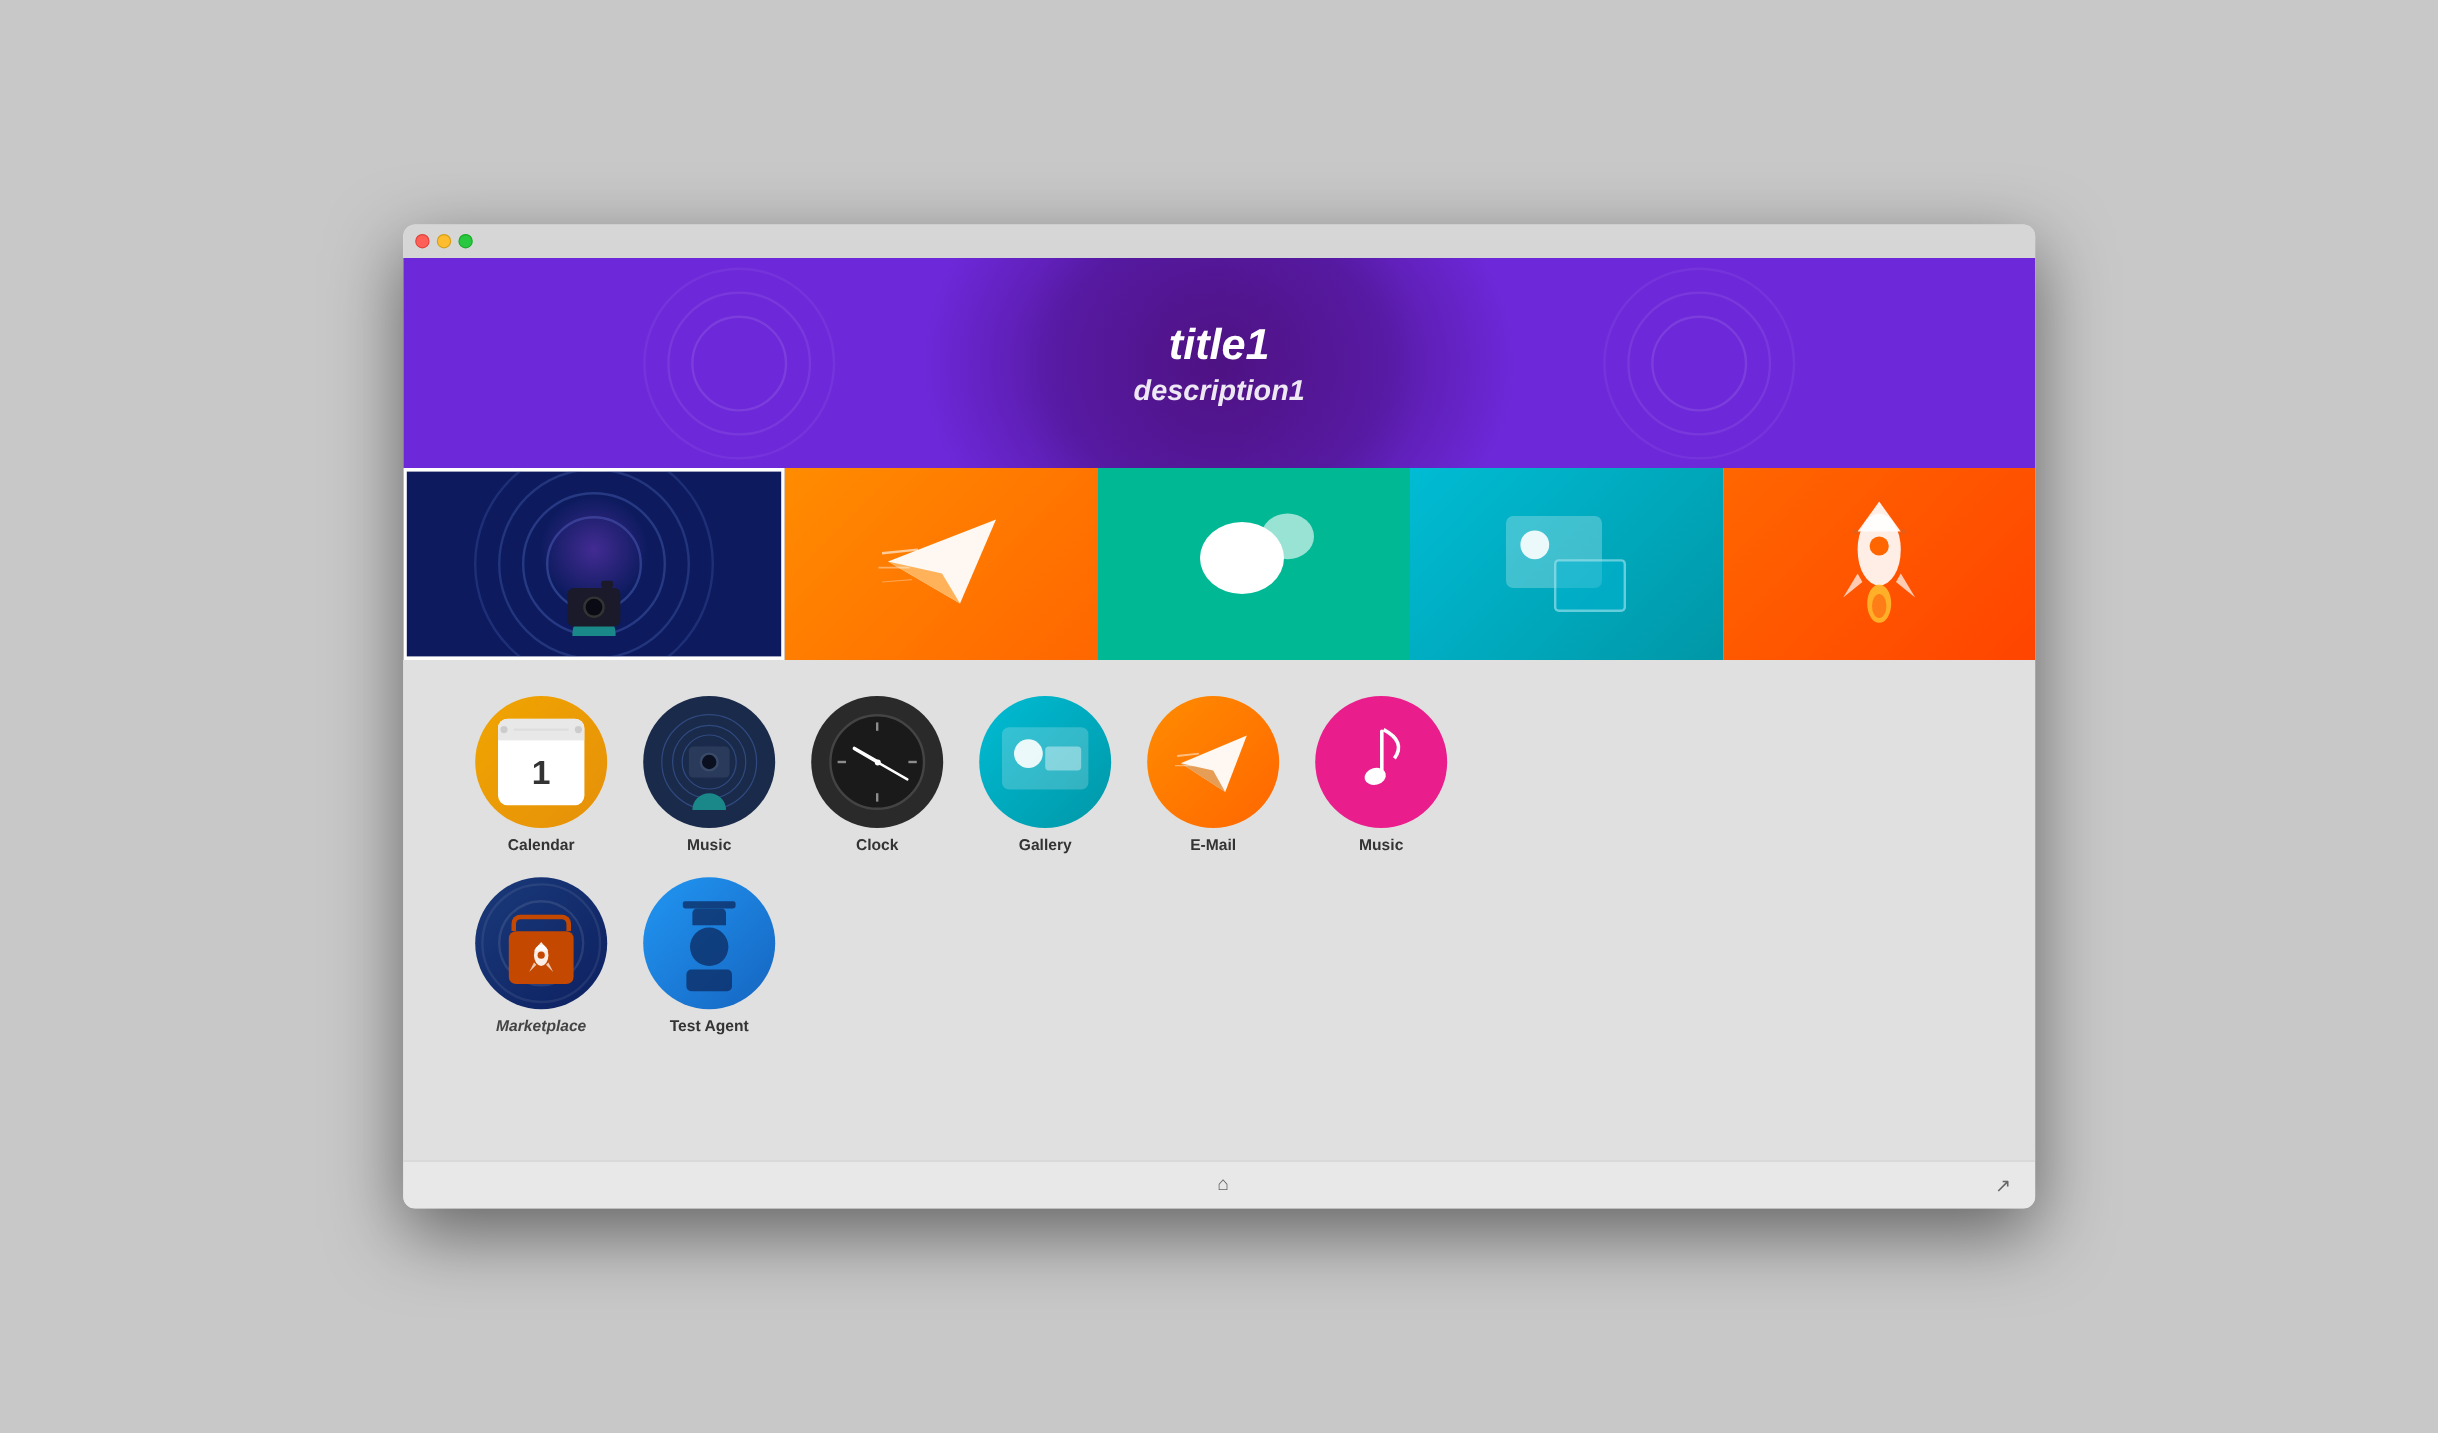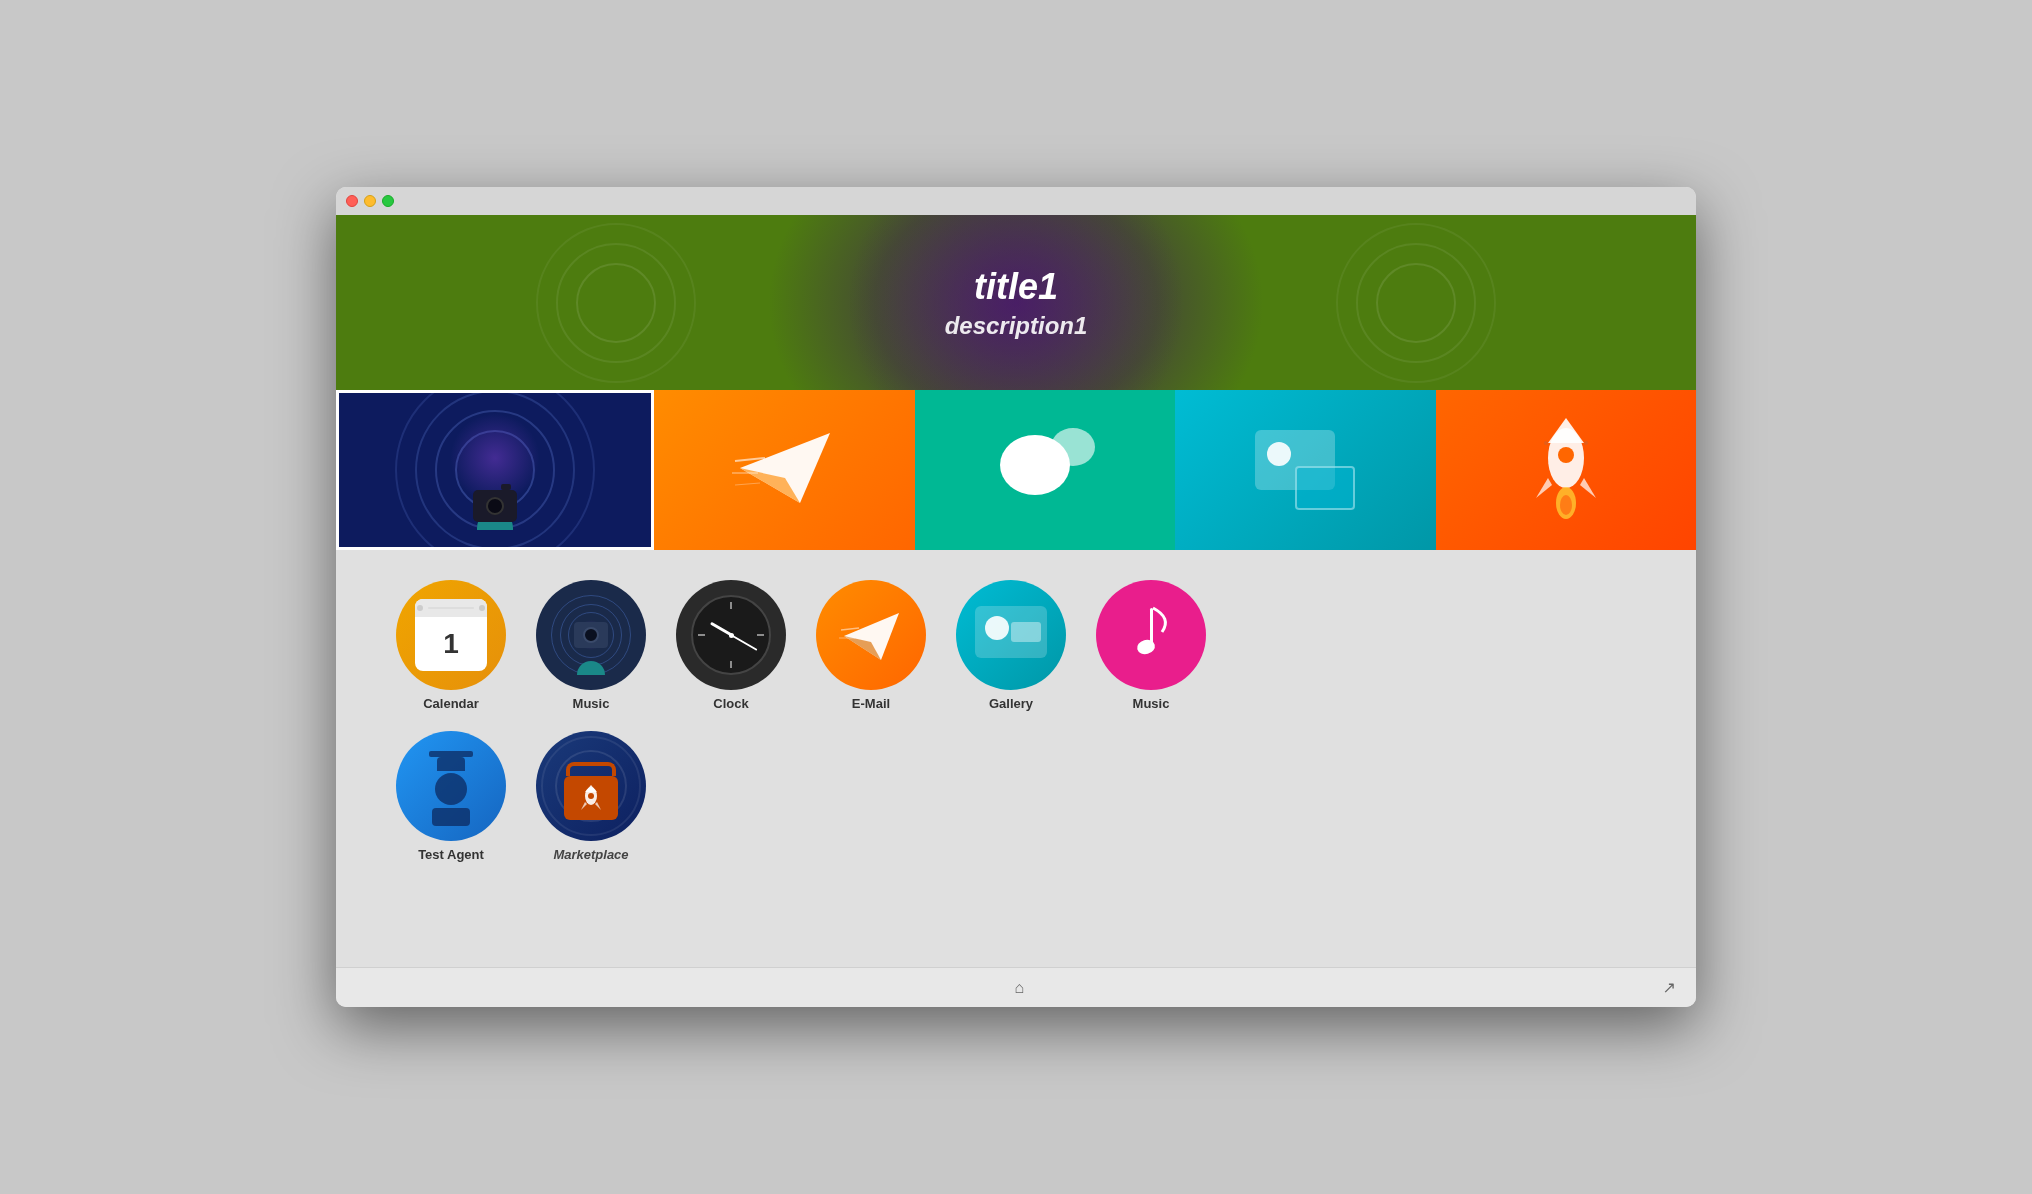--- a/index.html
+++ b/index.html
@@ -38,21 +38,21 @@
       width: 12px;
       height: 12px;
       border-radius: 50%;
     }
     .tl-red { background: #ff5f57; border: 1px solid #e0443e; }
     .tl-yellow { background: #febc2e; border: 1px solid #d4a017; }
     .tl-green { background: #28c840; border: 1px solid #1aab29; }
 
     
     .header-banner {
-      background: #4d7c0f;
+      background: #6d28d9;
       height: 175px;
       position: relative;
       overflow: hidden;
       display: flex;
       flex-direction: column;
       align-items: center;
       justify-content: center;
       flex-shrink: 0;
     }
     .header-text {
@@ -580,77 +580,60 @@
             <div style="position:absolute;width:7px;height:2px;background:rgba(255,255,255,0.5);left:5px;top:50%;transform:translateY(-50%);"></div>
             <div class="clock-hand clock-hand-hour"></div>
             <div class="clock-hand clock-hand-minute"></div>
             <div class="clock-center"></div>
           </div>
         </div>
         <span class="app-label">Clock</span>
       </div>
 
       <div class="app-item">
+        <div class="app-icon icon-gallery">
+          <div style="position:relative;width:72px;height:58px;">
+            <div style="width:72px;height:52px;background:rgba(255,255,255,0.2);border-radius:6px;position:absolute;top:0;left:0;"></div>
+            <div style="width:24px;height:24px;background:rgba(255,255,255,0.9);border-radius:50%;position:absolute;top:10px;left:10px;"></div>
+            <div style="width:30px;height:20px;background:rgba(255,255,255,0.4);border-radius:3px;position:absolute;top:16px;right:6px;"></div>
+          </div>
+        </div>
+        <span class="app-label">Gallery</span>
+      </div>
+
+      <div class="app-item">
         <div class="app-icon icon-email">
           <svg width="65" height="55" viewBox="0 0 65 55">
             <polygon points="5,28 60,5 42,52" fill="white" opacity="0.95"></polygon>
             <polygon points="5,28 42,52 32,34" fill="rgba(220,120,20,0.7)"></polygon>
             <line x1="2" y1="22" x2="20" y2="20" stroke="rgba(255,255,255,0.5)" stroke-width="1.5"></line>
             <line x1="0" y1="30" x2="16" y2="30" stroke="rgba(255,255,255,0.4)" stroke-width="1"></line>
           </svg>
         </div>
         <span class="app-label">E-Mail</span>
       </div>
 
       <div class="app-item">
-        <div class="app-icon icon-gallery">
-          <div style="position:relative;width:72px;height:58px;">
-            <div style="width:72px;height:52px;background:rgba(255,255,255,0.2);border-radius:6px;position:absolute;top:0;left:0;"></div>
-            <div style="width:24px;height:24px;background:rgba(255,255,255,0.9);border-radius:50%;position:absolute;top:10px;left:10px;"></div>
-            <div style="width:30px;height:20px;background:rgba(255,255,255,0.4);border-radius:3px;position:absolute;top:16px;right:6px;"></div>
-          </div>
-        </div>
-        <span class="app-label">Gallery</span>
-      </div>
-
-      <div class="app-item">
         <div class="app-icon icon-music">
           <svg width="55" height="70" viewBox="0 0 55 70">
 
             <rect x="26" y="8" width="3" height="38" fill="white" rx="1.5"></rect>
 
             <ellipse cx="22" cy="47" rx="9" ry="7" fill="white" transform="rotate(-15 22 47)"></ellipse>
 
             <path d="M29 8 Q48 18 38 32" stroke="white" stroke-width="3" fill="none"></path>
           </svg>
         </div>
         <span class="app-label">Music</span>
       </div>
 
 
     </div>
 
     <div class="apps-row">
-
-      <div class="app-item">
-        <div class="app-icon icon-testagent">
-          <div style="display:flex;flex-direction:column;align-items:center;opacity:0.75;margin-top:5px;">
-
-            <div style="position:relative;width:44px;">
-              <div style="width:44px;height:6px;background:#0d2a60;border-radius:2px;"></div>
-              <div style="width:28px;height:14px;background:#0d2a60;border-radius:4px 4px 0 0;margin:0 auto;"></div>
-            </div>
-
-            <div style="width:32px;height:32px;background:#0d2a60;border-radius:50%;margin-top:2px;"></div>
-
-            <div style="width:38px;height:18px;background:#0d2a60;border-radius:4px;margin-top:3px;"></div>
-          </div>
-        </div>
-        <span class="app-label">Test Agent</span>
-      </div>
 
       <div class="app-item">
         <div class="app-icon icon-marketplace">
 
           <div style="position:relative;display:flex;align-items:center;justify-content:center;width:100%;height:100%;">
 
             <div style="position:absolute;border-radius:50%;border:2px solid rgba(255,255,255,0.08);width:100px;height:100px;left:50%;top:50%;transform:translate(-50%,-50%);"></div>
             <div style="position:absolute;border-radius:50%;border:2px solid rgba(255,255,255,0.1);width:72px;height:72px;left:50%;top:50%;transform:translate(-50%,-50%);"></div>
 
             <div style="position:relative;margin-top:10px;">
@@ -664,20 +647,37 @@
                   <polygon points="5,18 1,26 7,20" fill="rgba(255,255,255,0.7)"></polygon>
                   <polygon points="17,18 21,26 15,20" fill="rgba(255,255,255,0.7)"></polygon>
                 </svg>
               </div>
             </div>
           </div>
         </div>
         <span class="app-label" style="font-style:italic;color:#444;">Marketplace</span>
       </div>
 
+      <div class="app-item">
+        <div class="app-icon icon-testagent">
+          <div style="display:flex;flex-direction:column;align-items:center;opacity:0.75;margin-top:5px;">
+
+            <div style="position:relative;width:44px;">
+              <div style="width:44px;height:6px;background:#0d2a60;border-radius:2px;"></div>
+              <div style="width:28px;height:14px;background:#0d2a60;border-radius:4px 4px 0 0;margin:0 auto;"></div>
+            </div>
+
+            <div style="width:32px;height:32px;background:#0d2a60;border-radius:50%;margin-top:2px;"></div>
+
+            <div style="width:38px;height:18px;background:#0d2a60;border-radius:4px;margin-top:3px;"></div>
+          </div>
+        </div>
+        <span class="app-label">Test Agent</span>
+      </div>
+
     </div>
   </div>
 
   <div class="bottom-bar">
     <div style="width:20px;"></div>
     <div class="bottom-icon">⌂</div>
     <div class="bottom-icon">↗</div>
   </div>
 </div>
 

